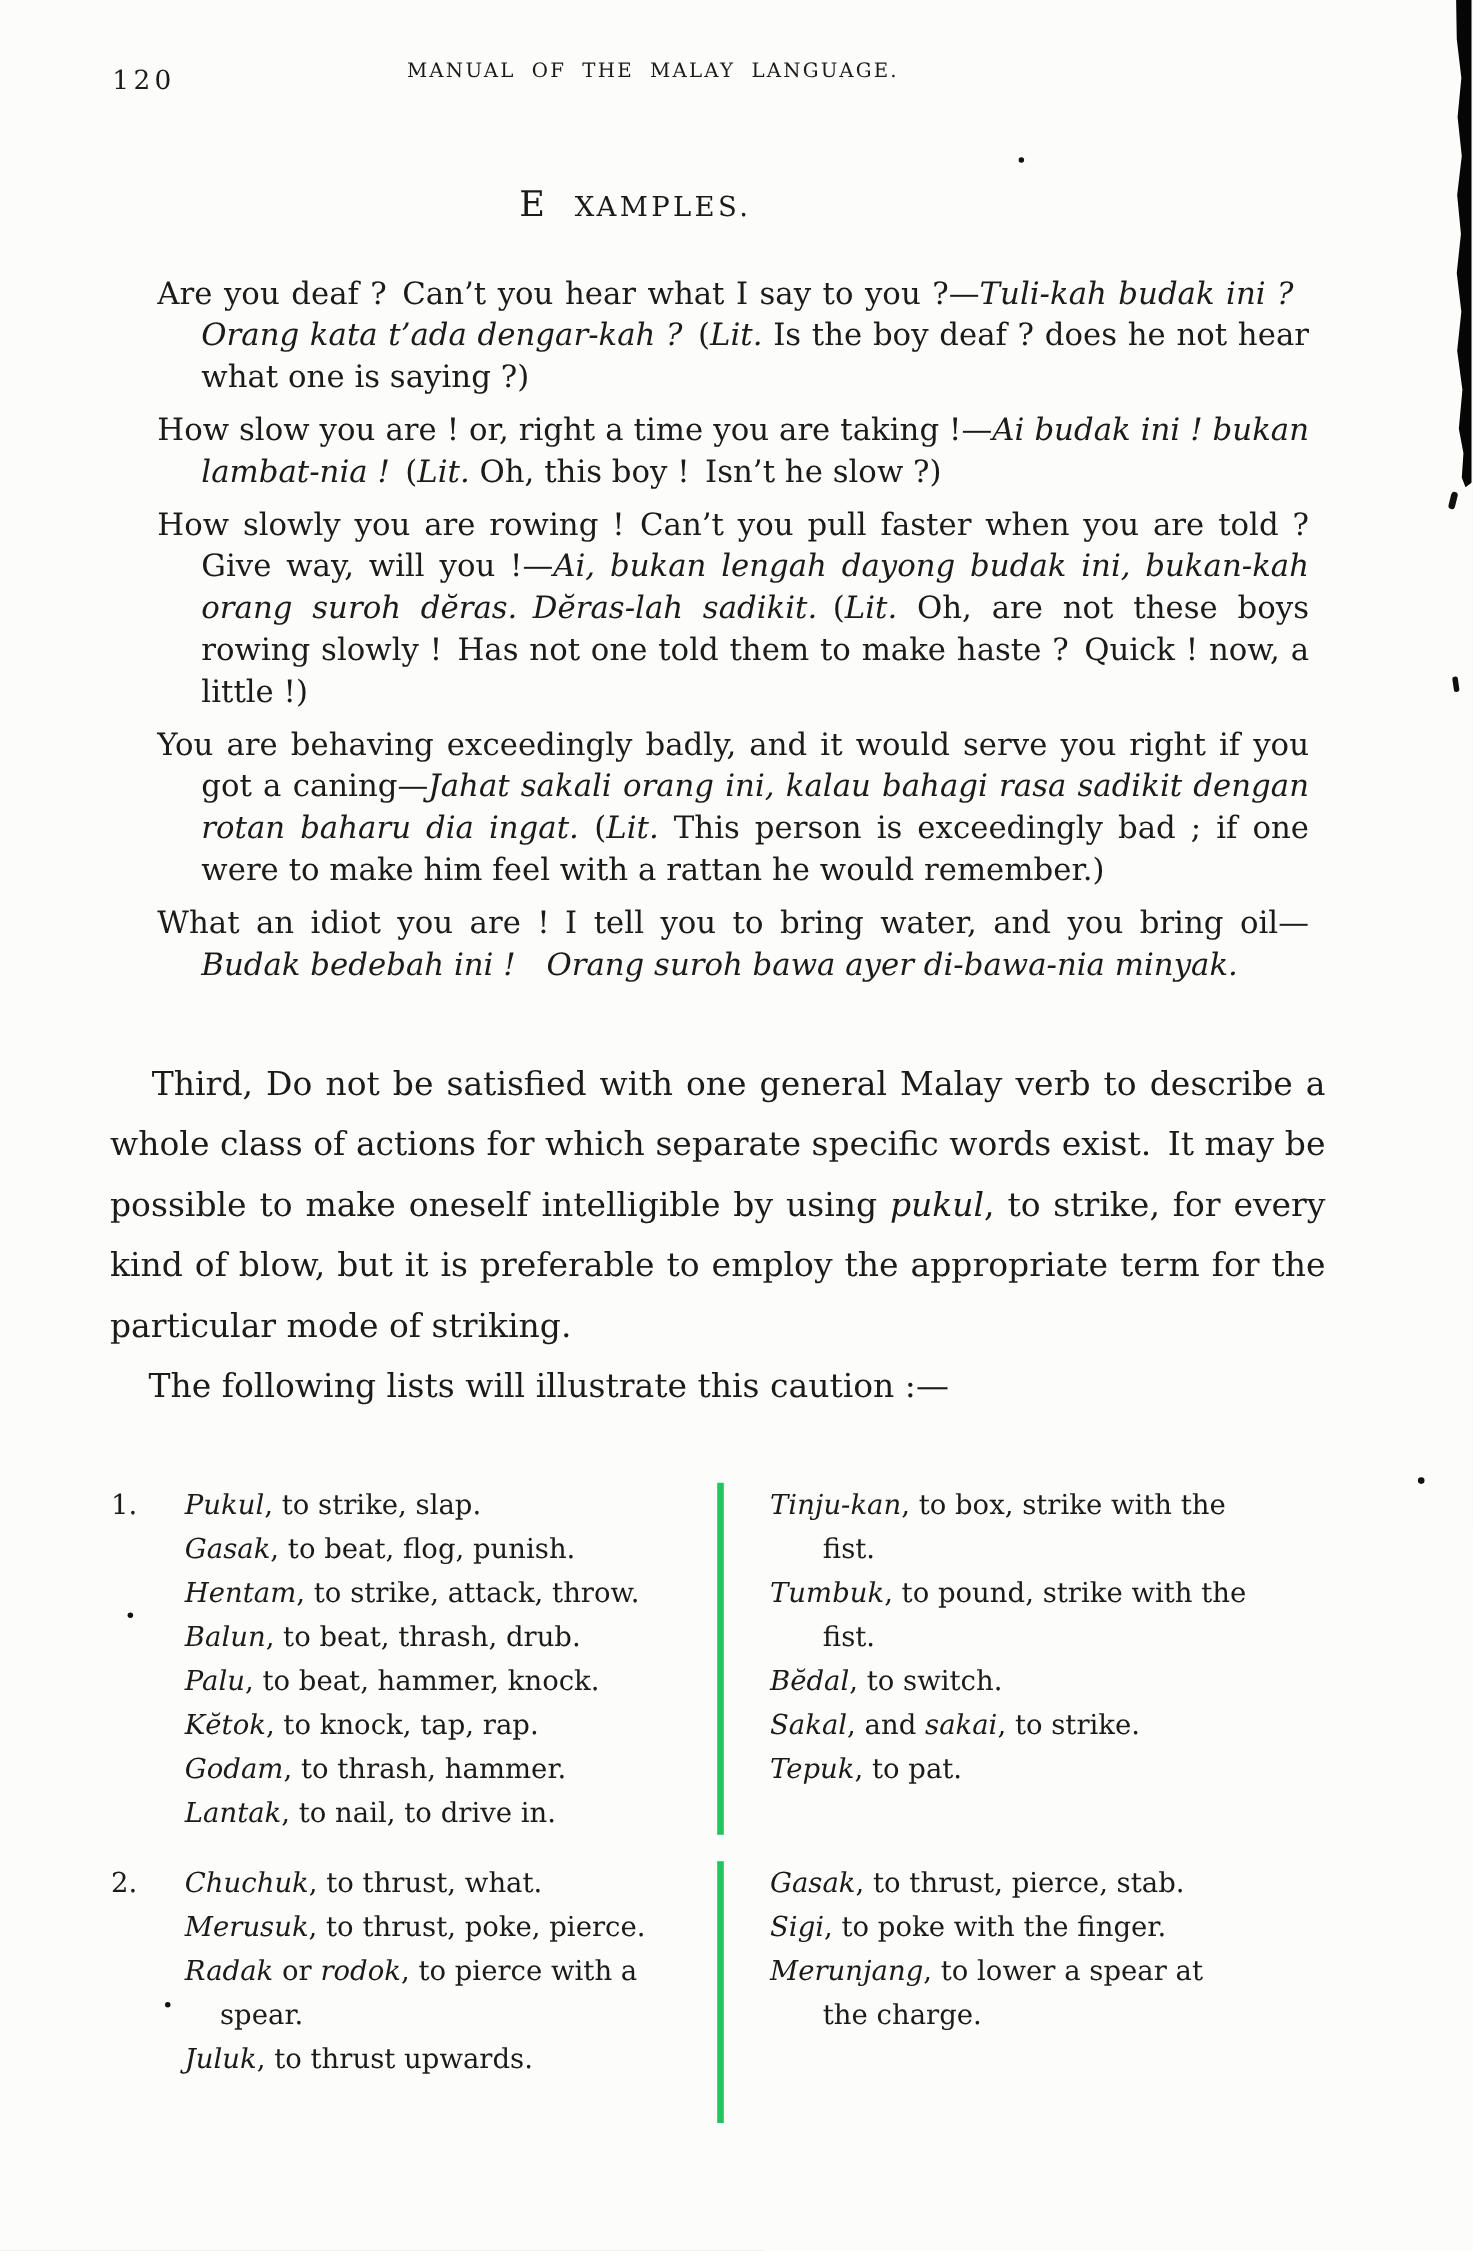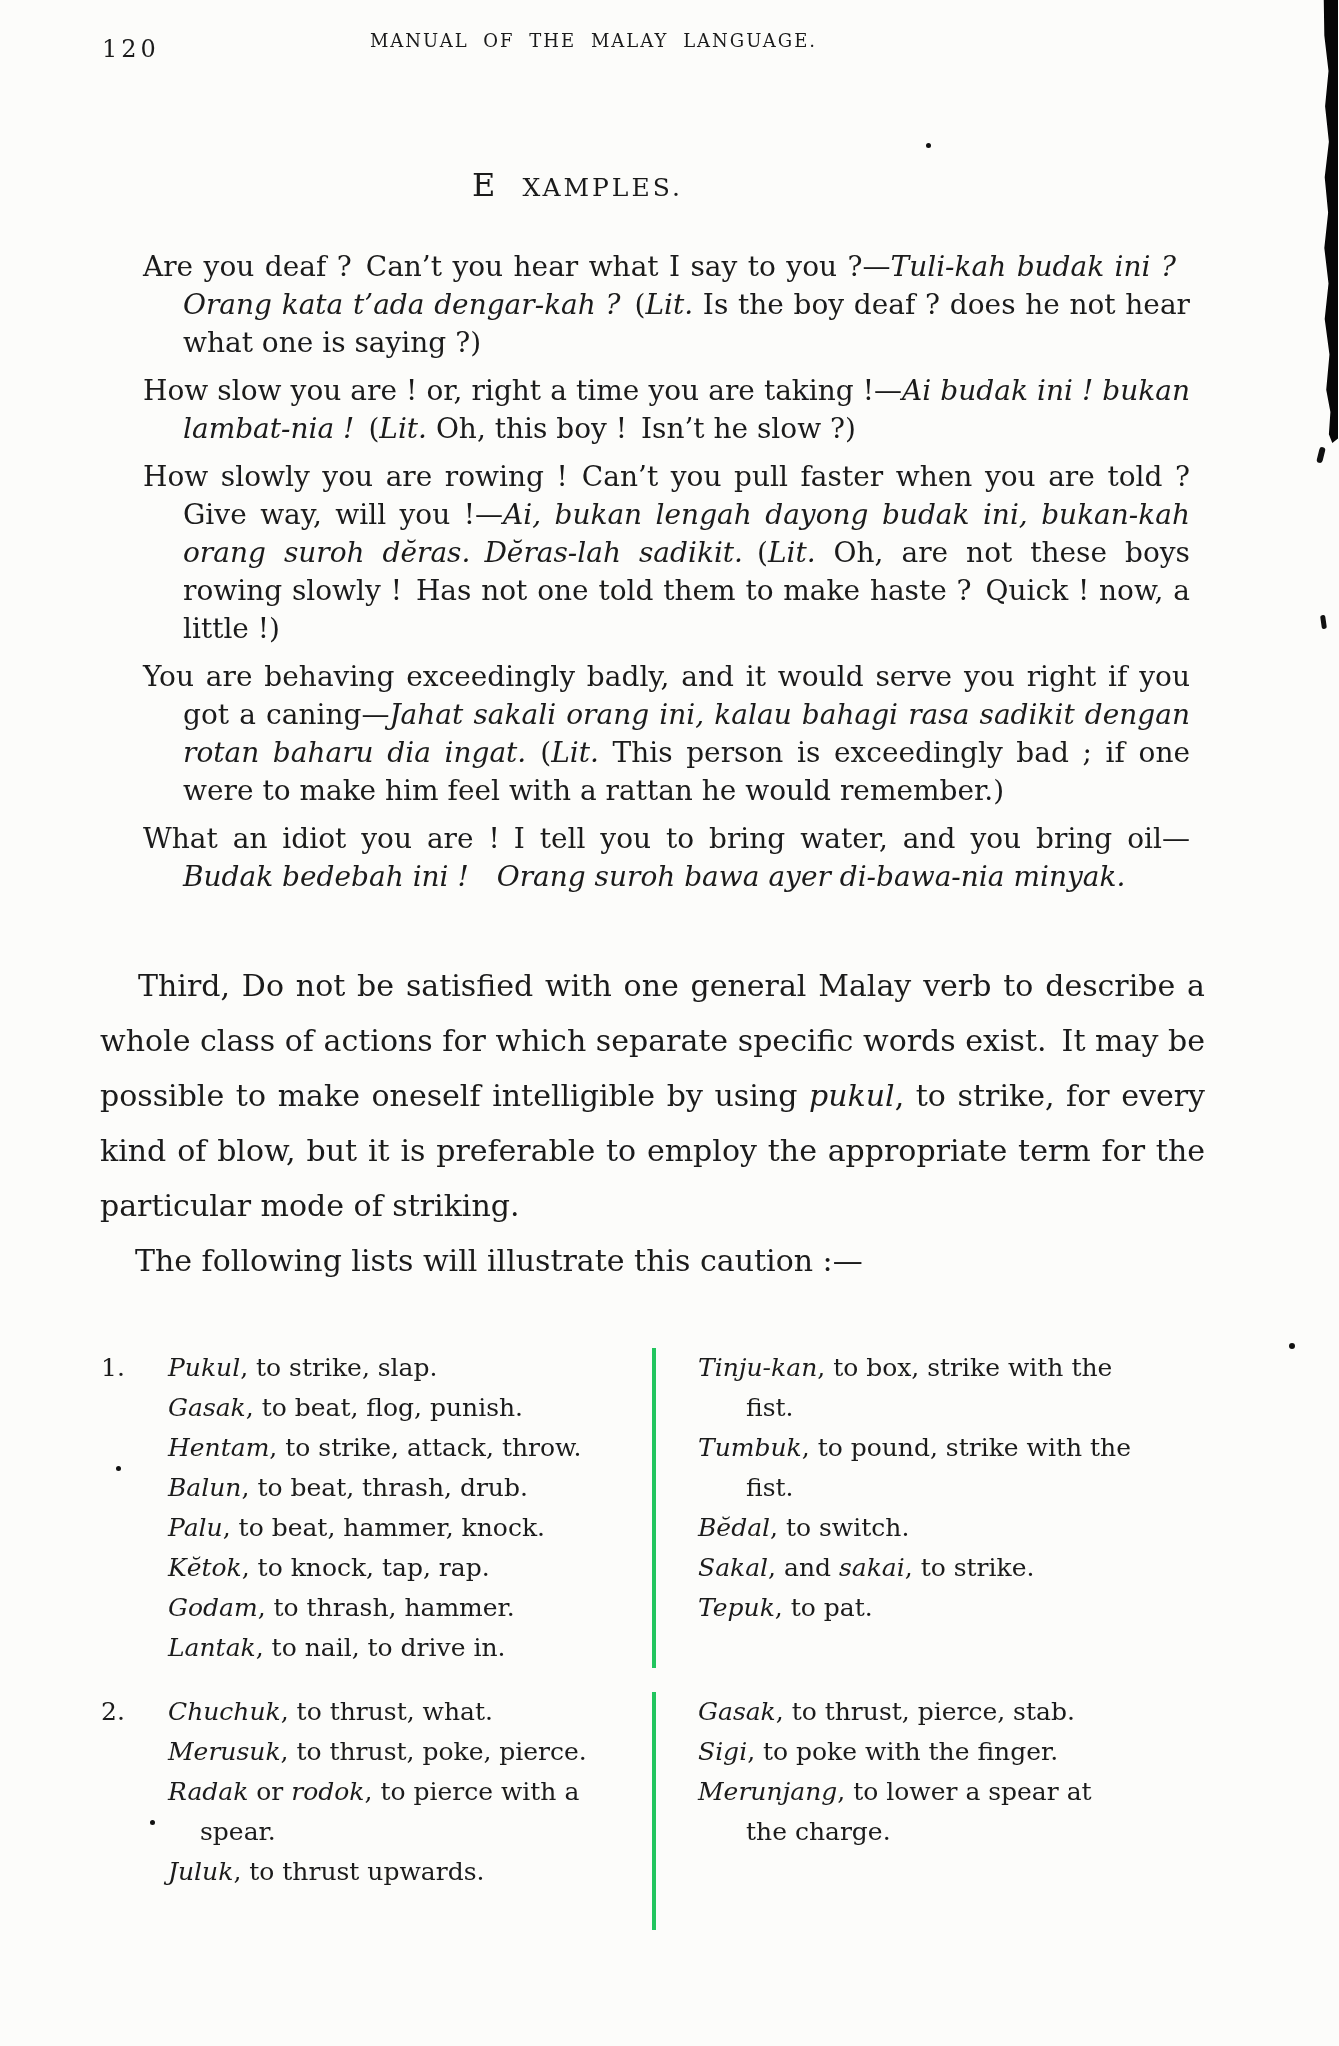--- a/index.html
+++ b/index.html
@@ -7,21 +7,21 @@
   .page {
     position: relative;
     width: 1339px;
     height: 2046px;
     background: #fcfcfa;
     color: #1b1b1b;
     font-family: "DejaVu Serif", "Liberation Serif", serif;
     overflow: hidden;
   }
   
-  .pagehead { position:absolute; left:100px; top:30px; width:1105px; }
+  .pagehead { position:absolute; left:100px; top:54px; width:1105px; }
   .pagenum { position:absolute; left:2px; top:5px; font-size:24px; letter-spacing:4px; }
   .runtitle { display:block; text-align:center; padding-right:118px; font-size:18px; letter-spacing:2px; word-spacing:7px; }
   
   .sechead { position:absolute; left:100px; top:166px; width:1105px; text-align:center; padding-right:150px; font-weight:normal; }
   .sechead .ch1 { font-size:32px; letter-spacing:3px; }
   .sechead .chrest { font-size:25px; letter-spacing:3px;margin-left:24px; }
   
   .examples { position:absolute; left:100px; top:248px; width:1090px; }
   .examples p {
     font-size:28px; line-height:38px; text-align:justify;
@@ -31,21 +31,21 @@
   .bodytext { position:absolute; left:100px; top:958px; width:1105px; }
   .bodytext p { font-size:30px; line-height:55px; text-align:justify; }
   .bodytext p.b1 { text-indent:38px; }
   .bodytext p.b2 { text-indent:35px; }
   
   .vlist { position:absolute; left:100px; width:1105px; display:flex; align-items:stretch;
            font-size:25px; line-height:40px; }
   .vlist.l1 { top:1348px; }
   .vlist.l2 { top:1692px; }
   .col.left  { width:552px; padding:0 14px 0 68px; }
-  .col.right { width:483px; border-left:4px solid #22c55e; padding-left:42px; }
+  .col.right { width:483px; border-left:6px solid #22c55e; padding-left:42px; }
   .vlist.l2 .col.right { min-height:238px; }
   .li { position:relative; padding-left:32px; text-indent:-32px; }
   .col.right .li { padding-left:48px; text-indent:-48px; }
   .num { position:absolute; left:-35px; top:0; font-style:normal; }
   .it { font-style: italic; }
   
   .band { position:absolute; right:1px; top:0; width:19px; height:443px; background:#060606;
     clip-path: polygon(25% 0,100% 0,100% 99%,70% 100%,52% 98%,60% 93%,38% 88%,55% 80%,30% 72%,
                        50% 64%,28% 56%,48% 48%,30% 40%,52% 32%,32% 24%,50% 16%,28% 8%); }
   .speck { position:absolute; background:#111; }

